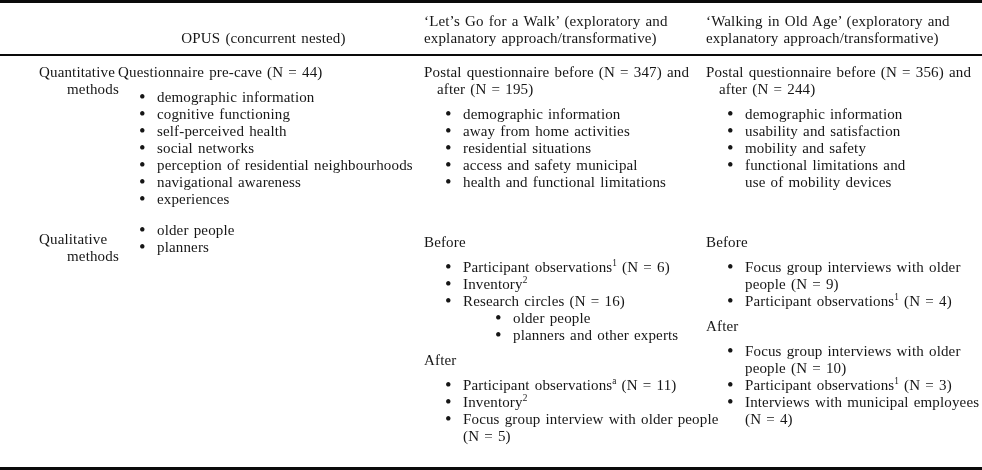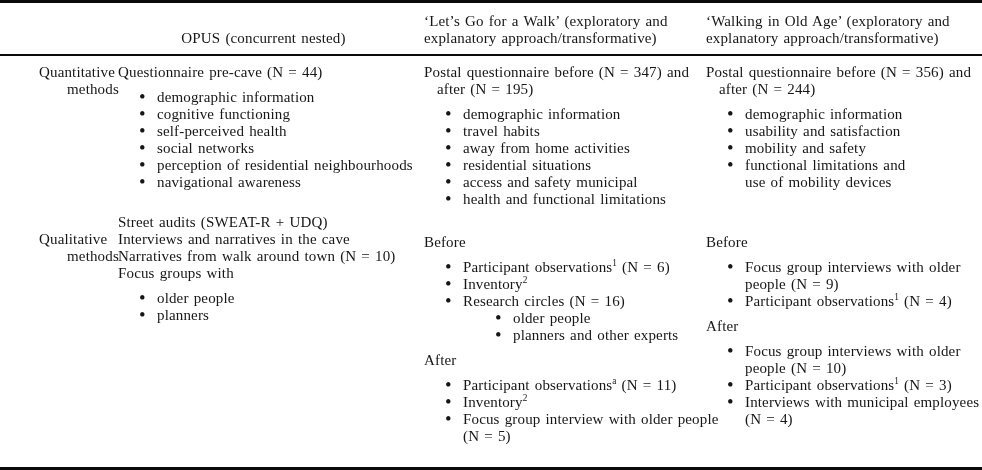--- a/index.html
+++ b/index.html
@@ -77,28 +77,28 @@
 methods</div>
       <div class="cell">
           <div class="para hang">Questionnaire pre-cave (N = 44)</div>
           <ul class="blist">
             <li>demographic information</li>
             <li>cognitive functioning</li>
             <li>self-perceived health</li>
             <li>social networks</li>
             <li>perception of residential neighbourhoods</li>
             <li>navigational awareness</li>
+            <li>experiences</li>
           </ul>
         </div>
       <div class="cell">
           <div class="para hang">Postal questionnaire before (N = 347) and
 after (N = 195)</div>
           <ul class="blist">
             <li>demographic information</li>
-            <li>travel habits</li>
             <li>away from home activities</li>
             <li>residential situations</li>
             <li>access and safety municipal</li>
             <li>health and functional limitations</li>
           </ul>
         </div>
       <div class="cell">
           <div class="para hang">Postal questionnaire before (N = 356) and
 after (N = 244)</div>
           <ul class="blist">
@@ -108,24 +108,20 @@
             <li>functional limitations and
 use of mobility devices</li>
           </ul>
         </div>
     </div>
 
     <div class="grid4 trow second">
       <div class="rowlabel offset-label">Qualitative
 methods</div>
       <div class="cell">
-          <div class="para">Street audits (SWEAT-R + UDQ)
-Interviews and narratives in the cave
-Narratives from walk around town (N = 10)
-Focus groups with</div>
           <ul class="blist">
             <li>older people</li>
             <li>planners</li>
           </ul>
         </div>
       <div class="cell offset">
           <div class="para">Before</div>
           <ul class="blist">
             <li>Participant observations<sup>1</sup> (N = 6)</li>
             <li>Inventory<sup>2</sup></li>

